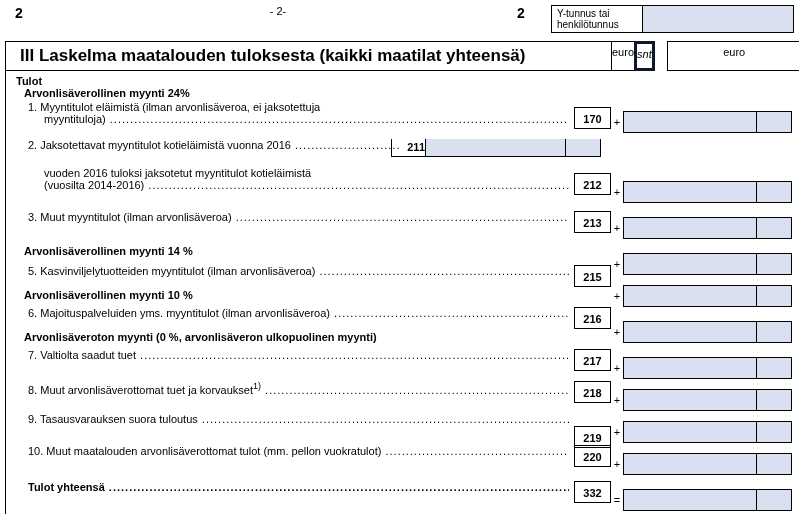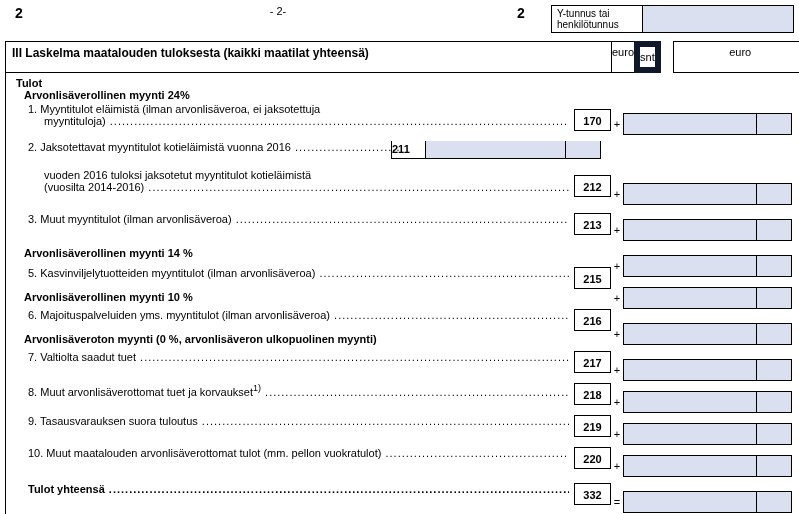--- a/index.html
+++ b/index.html
@@ -48,41 +48,42 @@
     border-left: none;
     width: 150px;
     background: #dbe0f0;
   }
   .section-row {
     display: flex;
     align-items: stretch;
   }
   .section-title {
     border: 1px solid #000;
-    padding: 4px 6px;
-    font-weight: bold;
-    font-size: 12px;
+    padding: 4px 14px;
+    font-weight: bold;
+    font-size: 17px;
     flex: 0 0 606px;
     box-sizing: border-box;
     border-right: none;
   }
   .col-euro-hdr {
     border: 1px solid #000;
     border-right: none;
     width: 140px;
     text-align: center;
     padding: 4px 0;
     box-sizing: border-box;
   }
   .col-snt-hdr {
-    border: 6px solid #0f172a;
+    border: 3px solid #0f172a;
     width: 35px;
     text-align: left;
     padding: 4px 0;
     box-sizing: border-box;
+    font-style: italic;
   }
   .body {
     display: flex;
   }
   .left-col {
     width: 606px;
     border-left: 1px solid #000;
     border-bottom: 1px solid #000;
     padding: 4px 0 4px 10px;
     box-sizing: border-box;
@@ -118,21 +119,21 @@
     position: absolute;
     right: 10px;
     top: -4px;
     display: flex;
   }
   .inline-code {
     border: 1px solid #000;
     width: 35px;
     height: 22px;
     line-height: 22px;
-    text-align: left;
+    text-align: right;
     font-weight: bold;
     box-sizing: border-box;
   }
   .inline-euro {
     border: 1px solid #000;
     border-left: none;
     width: 140px;
     height: 22px;
     background: #dbe0f0;
     box-sizing: border-box;
@@ -289,21 +290,21 @@
       <div class="line-item" style="padding-left:12px">
         <span class="txt">8. Muut arvonlisäverottomat tuet ja korvaukset</span><span class="sup">1)</span><span class="dots"></span>
       </div>
       <div class="code-box" style="top:0">218</div>
     </div>
 
     <div class="line-wrap" style="margin-top:14px">
       <div class="line-item" style="padding-left:12px">
         <span class="txt">9. Tasausvarauksen suora tuloutus</span><span class="dots"></span>
       </div>
-      <div class="code-box" style="top:0">219</div>
+      <div class="code-box" style="top:13px">219</div>
     </div>
 
     <div class="line-wrap" style="margin-top:14px">
       <div class="line-item" style="padding-left:12px">
         <span class="txt">10. Muut maatalouden arvonlisäverottomat tulot (mm. pellon vuokratulot)</span><span class="dots"></span>
       </div>
       <div class="code-box" style="top:0">220</div>
     </div>
 
     <div class="line-wrap" style="margin-top:18px">

